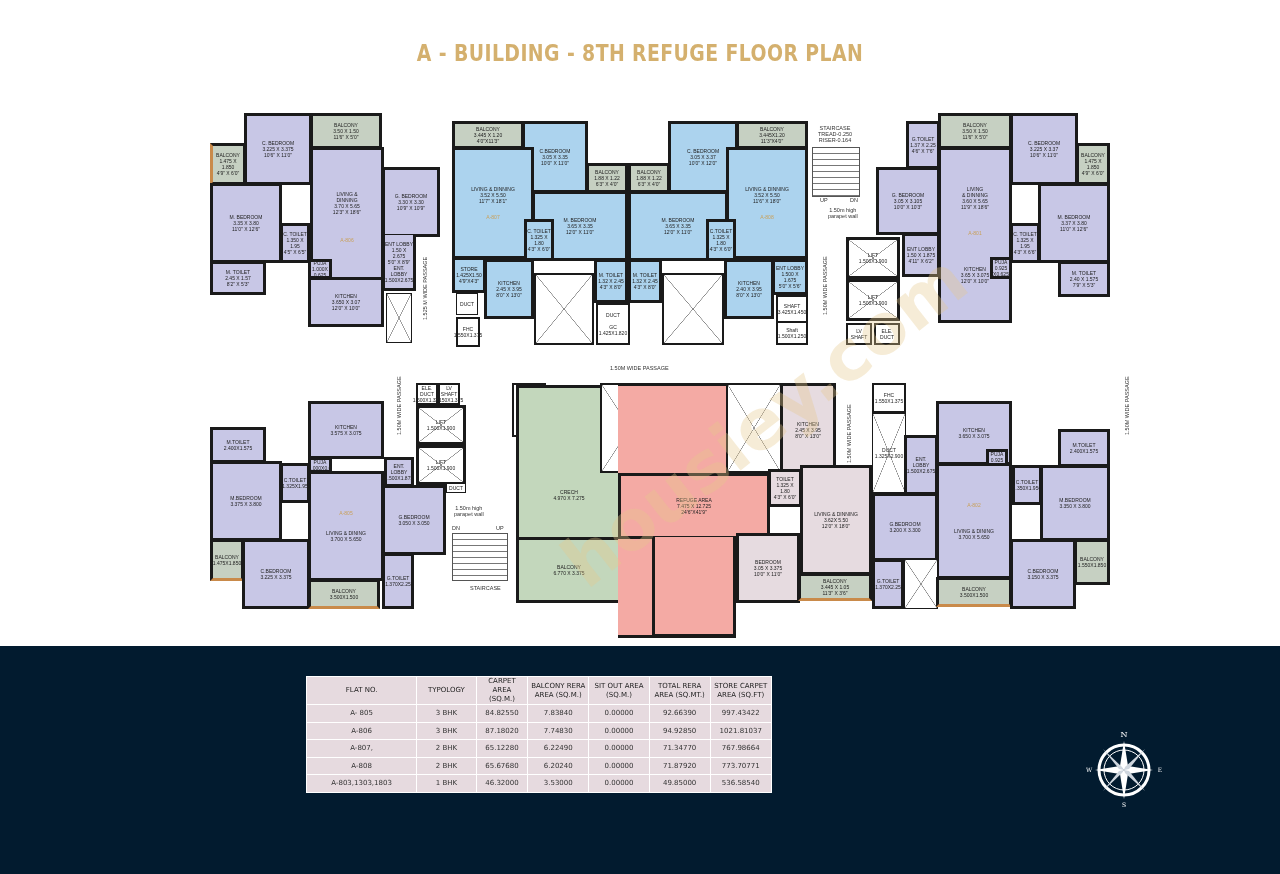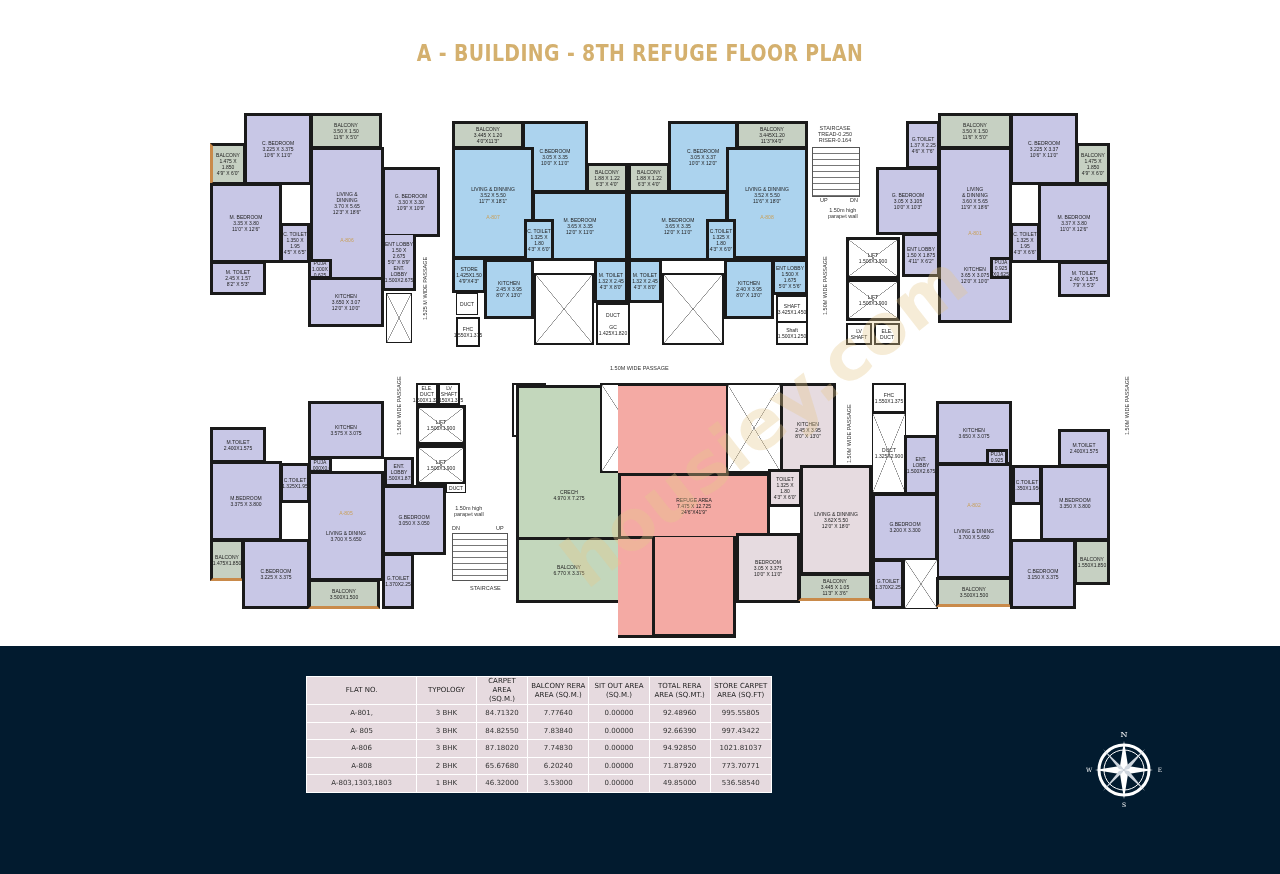--- a/index.html
+++ b/index.html
@@ -501,45 +501,45 @@
       <th style="width:56px">TYPOLOGY</th>
       <th style="width:48px">CARPET AREA (SQ.M.)</th>
       <th style="width:58px">BALCONY RERA AREA (SQ.M.)</th>
       <th style="width:58px">SIT OUT AREA (SQ.M.)</th>
       <th style="width:58px">TOTAL RERA AREA (SQ.MT.)</th>
       <th style="width:58px">STORE CARPET AREA (SQ.FT)</th>
     </tr>
   </thead>
   <tbody>
     <tr>
-      <td>A-801,</td>
-        <td>3 BHK</td>
-        <td>84.71320</td>
-        <td>7.77640</td>
-        <td>0.00000</td>
-        <td>92.48960</td>
-        <td>995.55805</td>
-    </tr>
-    <tr>
       <td>A- 805</td>
         <td>3 BHK</td>
         <td>84.82550</td>
         <td>7.83840</td>
         <td>0.00000</td>
         <td>92.66390</td>
         <td>997.43422</td>
     </tr>
     <tr>
       <td>A-806</td>
         <td>3 BHK</td>
         <td>87.18020</td>
         <td>7.74830</td>
         <td>0.00000</td>
         <td>94.92850</td>
         <td>1021.81037</td>
+    </tr>
+    <tr>
+      <td>A-807,</td>
+        <td>2 BHK</td>
+        <td>65.12280</td>
+        <td>6.22490</td>
+        <td>0.00000</td>
+        <td>71.34770</td>
+        <td>767.98664</td>
     </tr>
     <tr>
       <td>A-808</td>
         <td>2 BHK</td>
         <td>65.67680</td>
         <td>6.20240</td>
         <td>0.00000</td>
         <td>71.87920</td>
         <td>773.70771</td>
     </tr>

